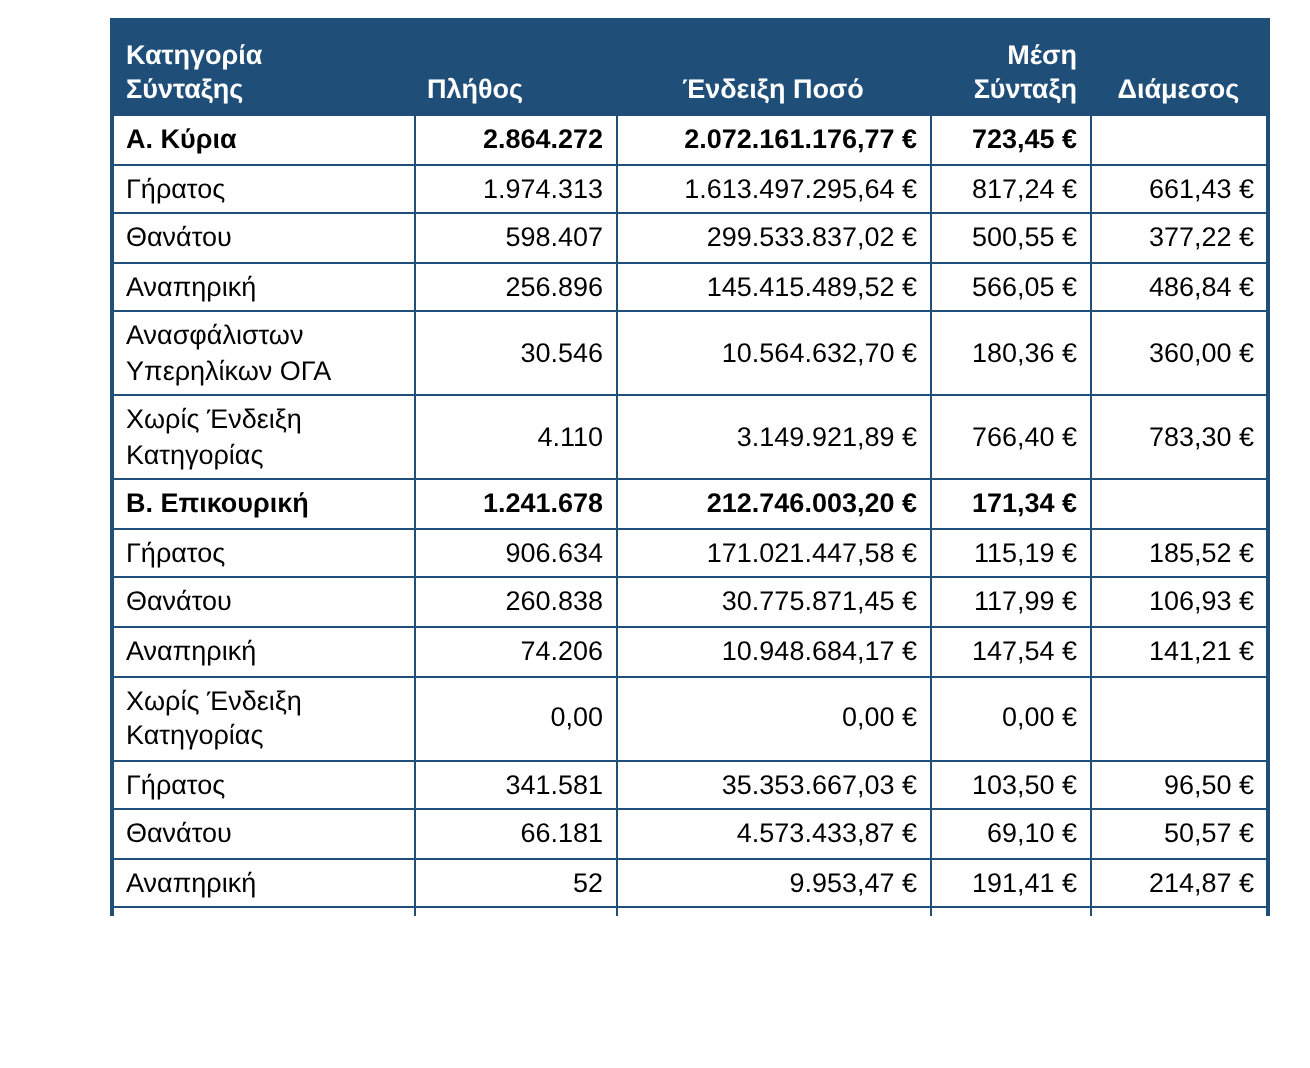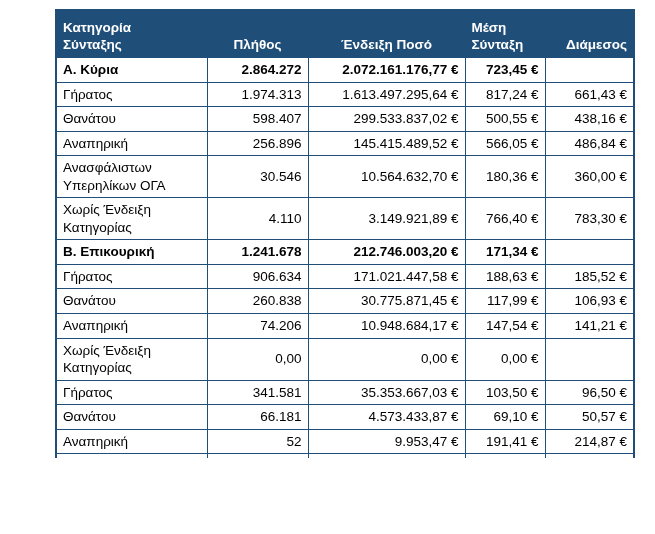--- a/index.html
+++ b/index.html
@@ -40,24 +40,24 @@
     color: #ffffff;
     font-weight: bold;
     vertical-align: bottom;
     height: 40px;
     white-space: pre-line;
     border-left: 1px solid #7f9cbf;
     border-bottom: 1px solid #1F4E79;
   }
   table.pension thead th:first-child { border-left: 1px solid #1F4E79; }
   th.col-category { text-align: left; }
-  th.col-count    { text-align: center; }
+  th.col-count    { text-align: left; }
   th.col-monthly  { text-align: center; }
-  th.col-mean     { text-align: left; }
-  th.col-median   { text-align: right; }
+  th.col-mean     { text-align: right; }
+  th.col-median   { }
   
   table.pension td { text-align: right; vertical-align: middle; }
   table.pension td:first-child { text-align: left; }
   tr.bold-row td { font-weight: bold; }
   col.c-category { width: 151px; }
   col.c-count    { width: 101px; }
   col.c-monthly  { width: 157px; }
   col.c-mean     { width: 80px; }
   col.c-median   { width: 89px; }
 </style>
@@ -98,21 +98,21 @@
             <td>1.974.313</td>
             <td>1.613.497.295,64 €</td>
             <td>817,24 €</td>
             <td>661,43 €</td>
           </tr>
           <tr>
             <td>Θανάτου</td>
             <td>598.407</td>
             <td>299.533.837,02 €</td>
             <td>500,55 €</td>
-            <td>438,16 €</td>
+            <td>377,22 €</td>
           </tr>
           <tr>
             <td>Αναπηρική</td>
             <td>256.896</td>
             <td>145.415.489,52 €</td>
             <td>566,05 €</td>
             <td>486,84 €</td>
           </tr>
           <tr>
             <td>Ανασφάλιστων Υπερηλίκων ΟΓΑ</td>
@@ -132,21 +132,21 @@
             <td>Β. Επικουρική</td>
             <td>1.241.678</td>
             <td>212.746.003,20 €</td>
             <td>171,34 €</td>
             <td></td>
           </tr>
           <tr>
             <td>Γήρατος</td>
             <td>906.634</td>
             <td>171.021.447,58 €</td>
-            <td>188,63 €</td>
+            <td>115,19 €</td>
             <td>185,52 €</td>
           </tr>
           <tr>
             <td>Θανάτου</td>
             <td>260.838</td>
             <td>30.775.871,45 €</td>
             <td>117,99 €</td>
             <td>106,93 €</td>
           </tr>
           <tr>

